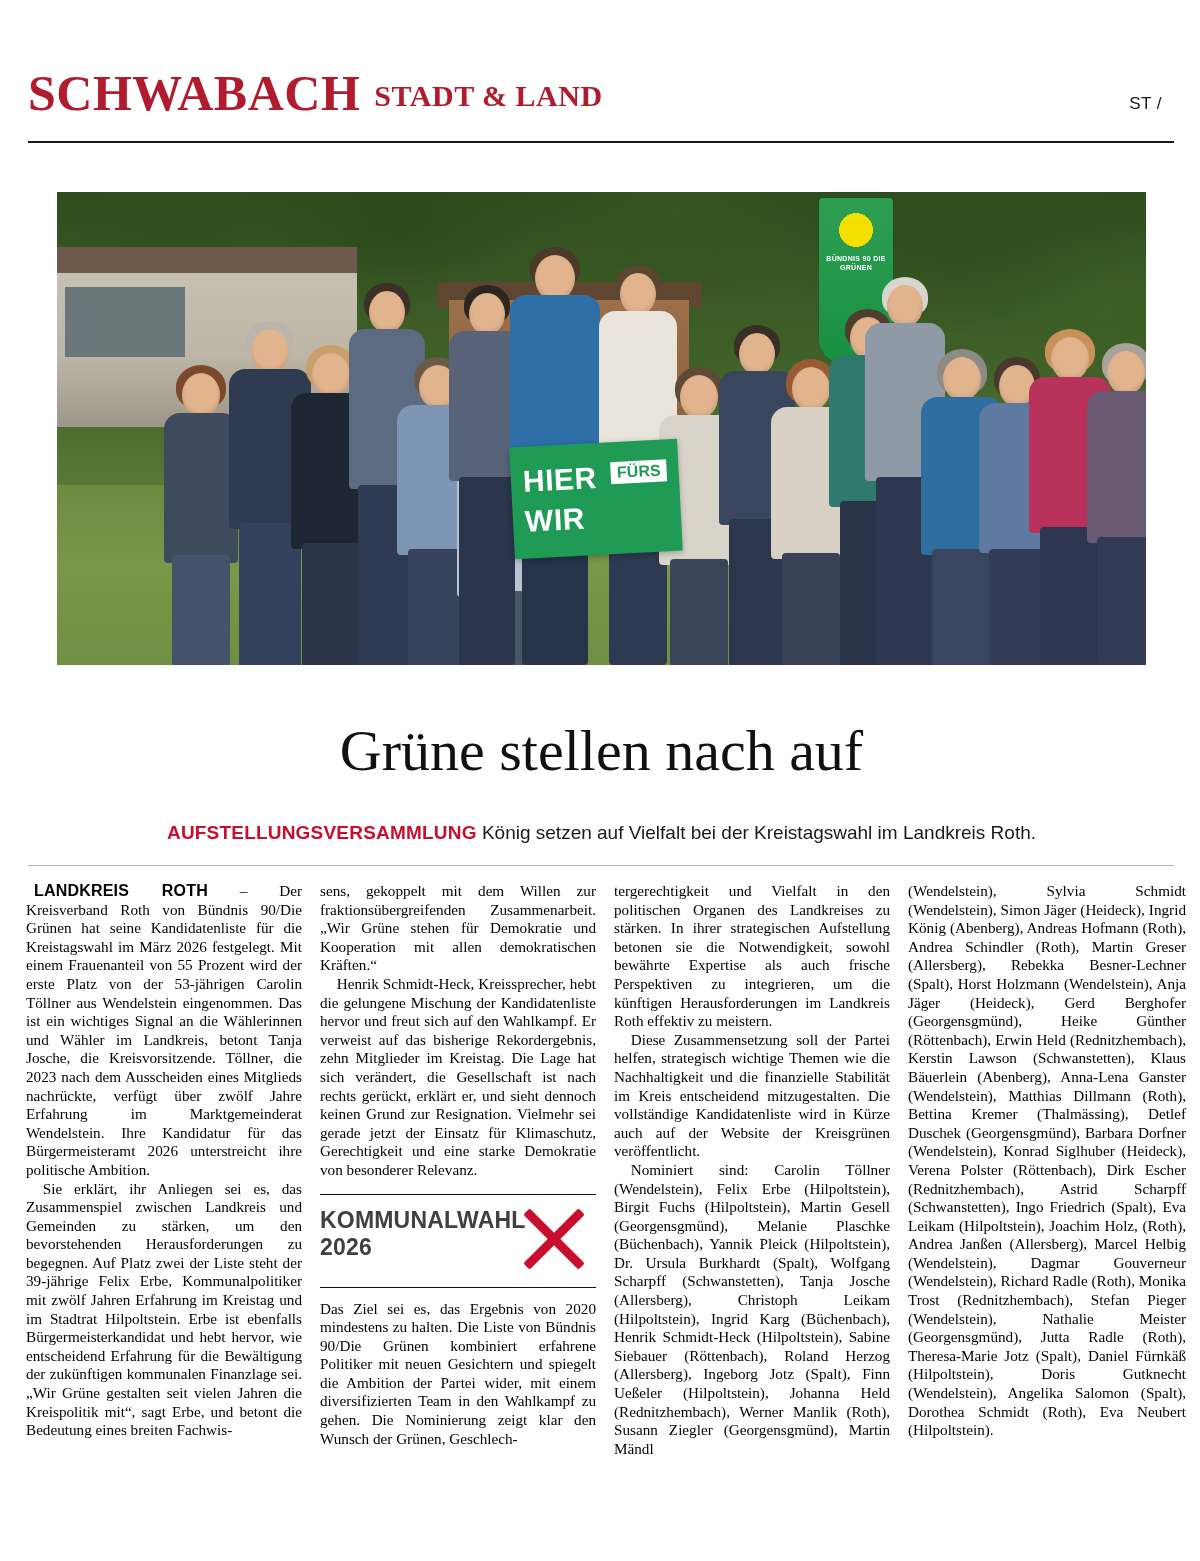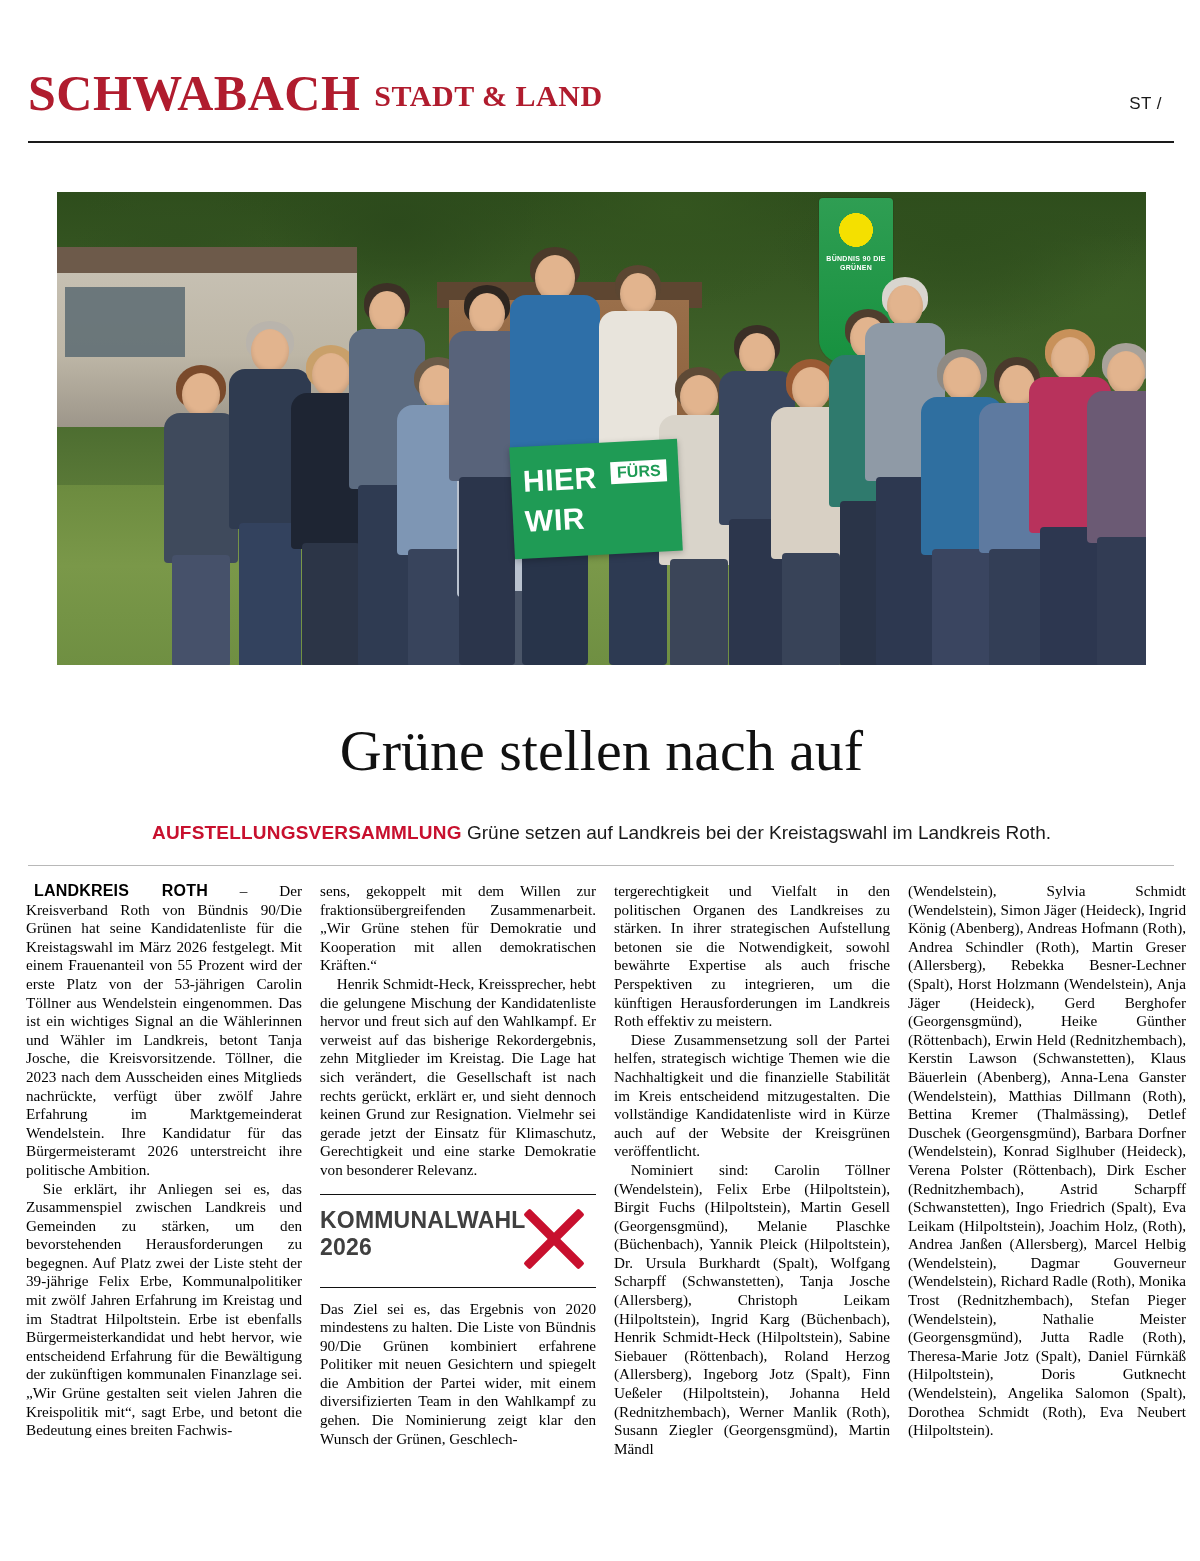--- a/index.html
+++ b/index.html
@@ -498,21 +498,21 @@
         <div class="l2">WIR</div>
       </div>
     </div>
   </div>
 
 
   <div class="headline">Grüne stellen nach auf</div>
 
   <div class="subline">
     <span class="kicker">AUFSTELLUNGSVERSAMMLUNG</span>
-    <span>Grüne setzen auf Landkreis bei der Kreistagswahl im Landkreis Roth.</span>
+    <span>König setzen auf Vielfalt bei der Kreistagswahl im Landkreis Roth.</span>
   </div>
   <div class="subline-rule"></div>
 
   <div class="cols">
 
     <div class="col" id="col1">
       <p class="first"><span class="dateline">LANDKREIS ROTH</span> <span>– Der Kreisverband Roth von Bündnis 90/Die Grünen hat seine Kandidatenliste für die Kreistagswahl im März 2026 festgelegt. Mit einem Frauenanteil von 55 Prozent wird der erste Platz von der 53-jährigen Carolin Töllner aus Wendelstein eingenommen. Das ist ein wichtiges Signal an die Wählerinnen und Wähler im Landkreis, betont Tanja Josche, die Kreisvorsitzende. Töllner, die 2023 nach dem Ausscheiden eines Mitglieds nachrückte, verfügt über zwölf Jahre Erfahrung im Marktgemeinderat Wendelstein. Ihre Kandidatur für das Bürgermeisteramt 2026 unterstreicht ihre politische Ambition.</span></p>
       <p>Sie erklärt, ihr Anliegen sei es, das Zusammenspiel zwischen Landkreis und Gemeinden zu stärken, um den bevorstehenden Herausforderungen zu begegnen. Auf Platz zwei der Liste steht der 39-jährige Felix Erbe, Kommunalpolitiker mit zwölf Jahren Erfahrung im Kreistag und im Stadtrat Hilpoltstein. Erbe ist ebenfalls Bürgermeisterkandidat und hebt hervor, wie entscheidend Erfahrung für die Bewältigung der zukünftigen kommunalen Finanzlage sei. „Wir Grüne gestalten seit vielen Jahren die Kreispolitik mit“, sagt Erbe, und betont die Bedeutung eines breiten Fachwis-</p>
     </div>
 

